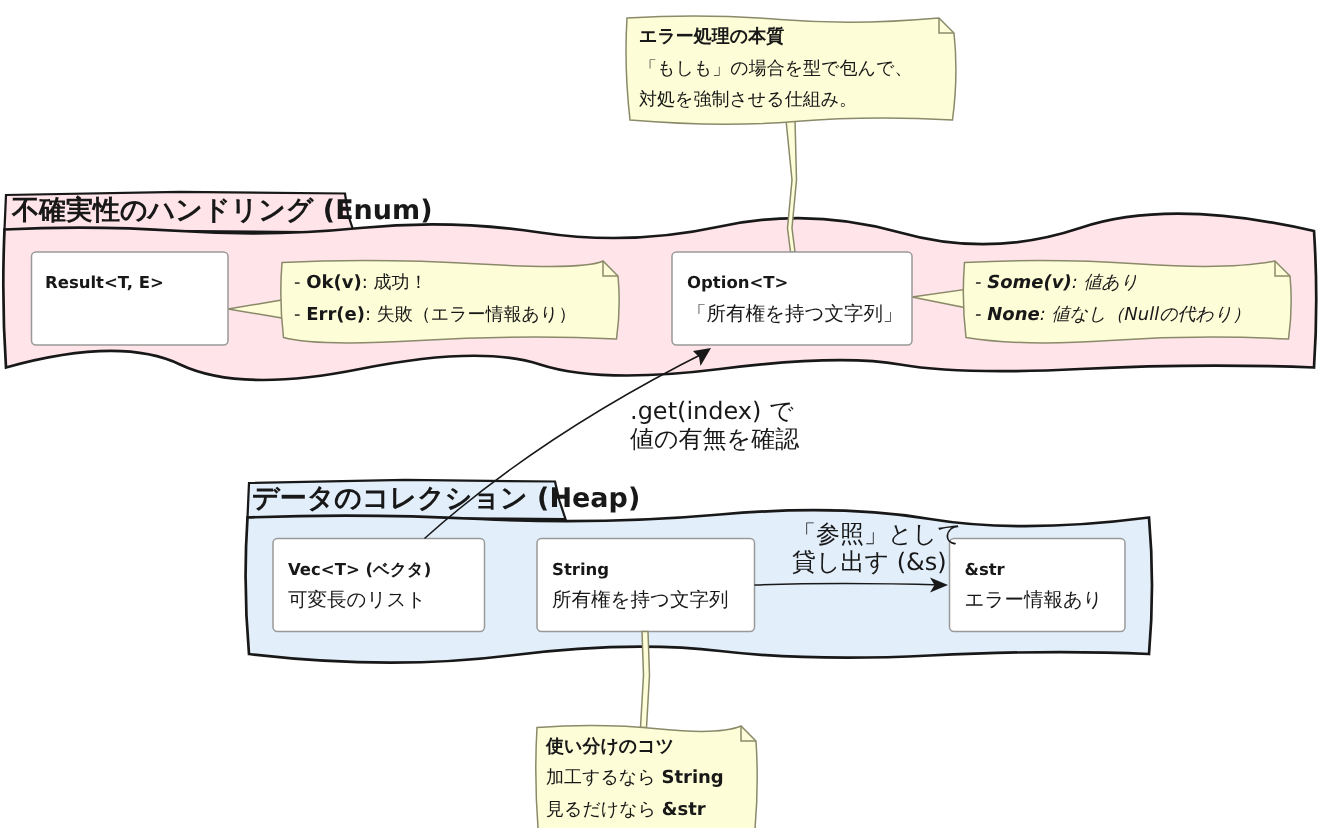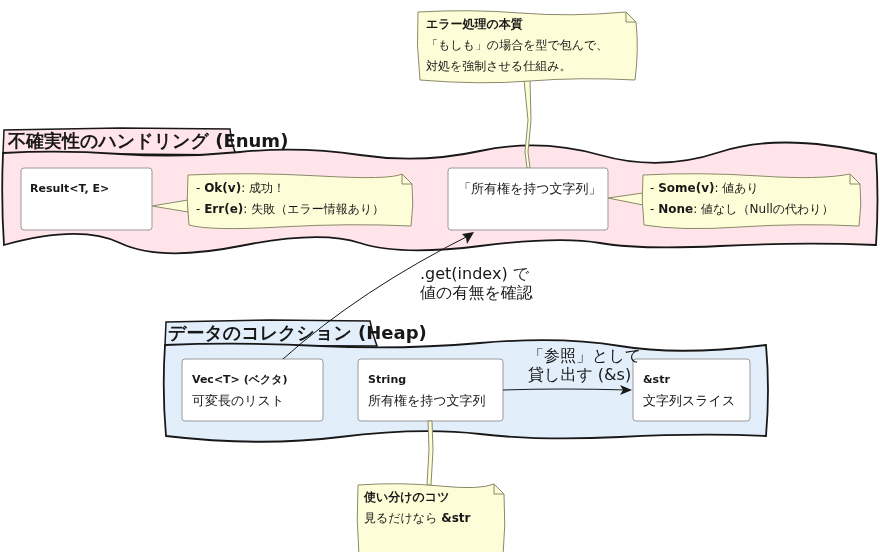--- a/index.html
+++ b/index.html
@@ -68,24 +68,25 @@
 <div class="txt" style="left:30px;top:178px;">
   <div class="node-title">Result&lt;T, E&gt;</div>
 </div>
 
 <div class="txt note" style="left:196px;top:178px;">
   <div>- <b>Ok(v)</b><span>: 成功！</span></div>
   <div>- <b>Err(e)</b><span>: 失敗（エラー情報あり）</span></div>
 </div>
 
 <div class="txt" style="left:458px;top:178px;">
+  <div class="node-title">Option&lt;T&gt;</div>
   <div>「所有権を持つ文字列」</div>
 </div>
 
-<div class="txt note" style="left:650px;top:178px;">
+<div class="txt note" style="left:650px;top:178px;font-style:italic;">
   <div>- <b>Some(v)</b><span>: 値あり</span></div>
   <div>- <b>None</b><span>: 値なし（Nullの代わり）</span></div>
 </div>
 
 <div class="txt lbl" style="left:420px;top:264px;">
   <div>.get(index) で</div>
   <div>値の有無を確認</div>
 </div>
 
 <div class="txt pkg-title" style="left:168px;top:322px;">データのコレクション (Heap)</div>
@@ -100,19 +101,20 @@
   <div>所有権を持つ文字列</div>
 </div>
 
 <div class="txt lbl" style="left:528px;top:346px;">
   <div>「参照」として</div>
   <div>貸し出す (&amp;s)</div>
 </div>
 
 <div class="txt" style="left:643px;top:369px;">
   <div class="node-title">&amp;str</div>
-  <div>文字列スライス</div>
+  <div>エラー情報あり</div>
 </div>
 
 <div class="txt note" style="left:364px;top:487px;">
   <div style="font-weight:bold;">使い分けのコツ</div>
+  <div><span>加工するなら </span><b>String</b></div>
   <div><span>見るだけなら </span><b>&amp;str</b></div>
 </div>
 
 </body></html>

